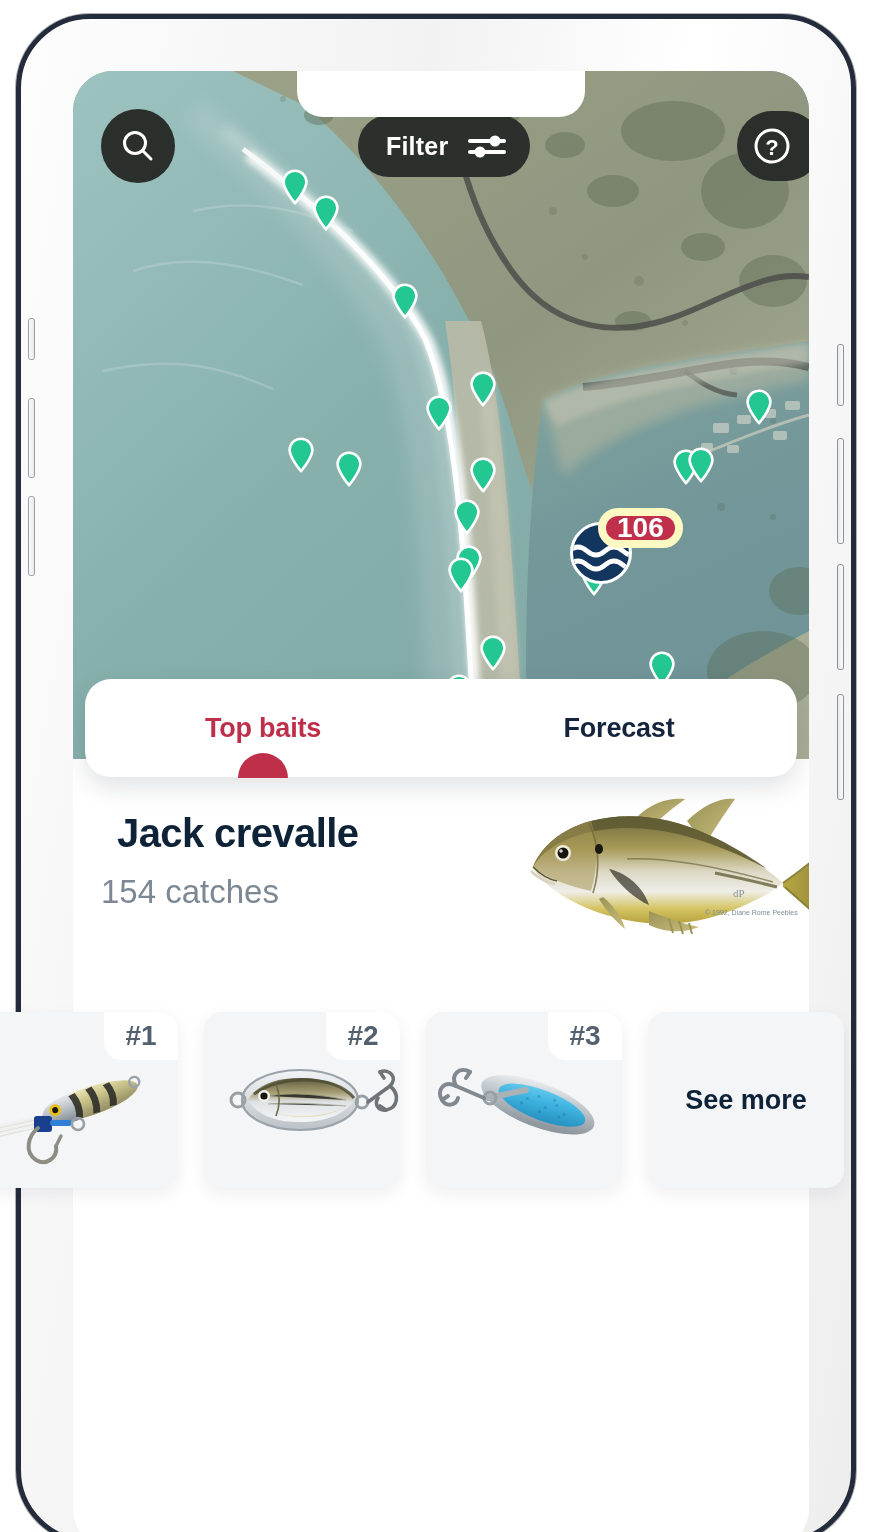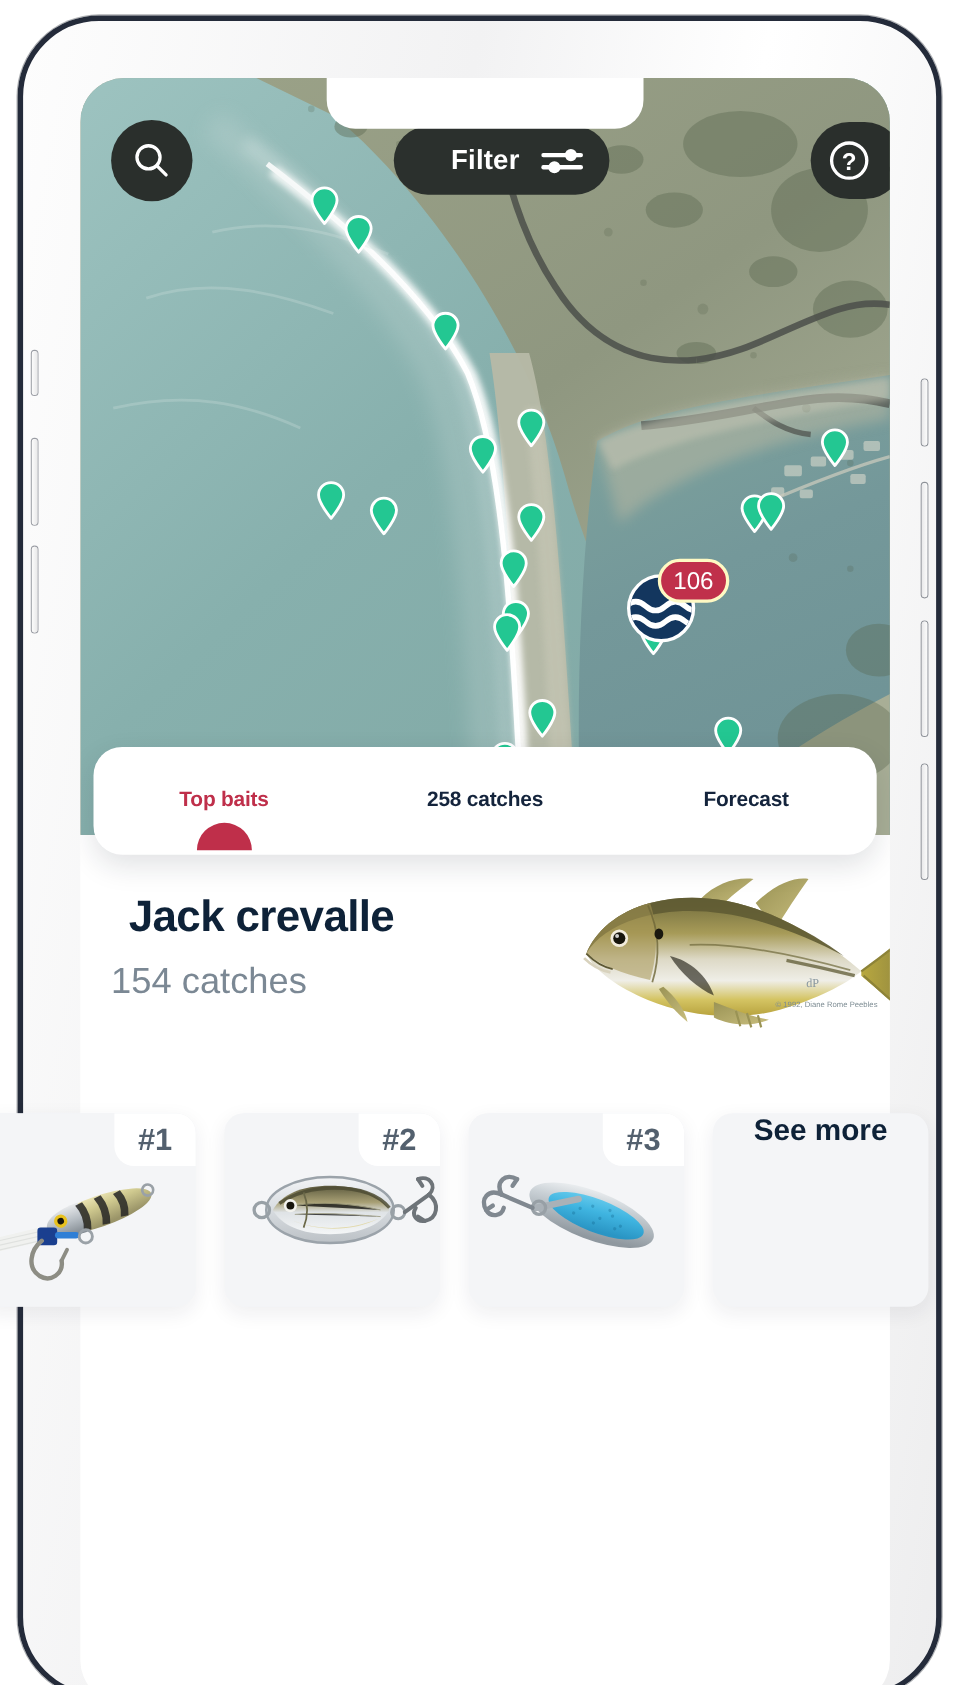--- a/index.html
+++ b/index.html
@@ -53,56 +53,56 @@
   .map-controls{ position:absolute; left:0; top:38px; width:736px; height:74px; z-index:12; }
   .ctl-search{
     position:absolute; left:28px; top:0; width:74px; height:74px; border-radius:50%;
     background:#2a2f2c; display:flex; align-items:center; justify-content:center;
   }
   .ctl-filter{
     position:absolute; left:285px; top:6px; height:62px; padding:0 24px 0 28px;
     border-radius:32px; background:#2b302d;
     display:flex; align-items:center; gap:20px;
   }
-  .ctl-filter .flabel{ color:#fff; font-size:25px; font-weight:bold; letter-spacing:.2px;margin-left:24px; }
+  .ctl-filter .flabel{ color:#fff; font-size:25px; font-weight:bold; letter-spacing:.2px; }
   .ctl-help{
     position:absolute; right:-12px; top:2px; width:84px; height:70px; border-radius:35px;
     background:#2a2f2c; display:flex; align-items:center; justify-content:center; padding-right:14px;
   }
 
   
   .pin{ position:absolute; width:28px; height:36px; z-index:10; }
   .cluster{
     position:absolute; z-index:11; width:78px; height:64px;
   }
   .cluster .circ{
     position:absolute; left:0; top:14px; width:62px; height:62px; border-radius:50%;
     background:#13365e; border:3px solid #fff; overflow:hidden;
   }
   .cluster .badge{
     position:absolute; left:28px; top:0; min-width:54px; height:40px; padding:0 11px;
-    border-radius:21px; background:#c0304b; border:3px solid #fef9c3;
+    border-radius:21px; background:#c0304b; border:8px solid #fef9c3;
     display:flex; align-items:center; justify-content:center;
-    color:#fff; font-size:22px; font-weight:normal;
+    color:#fff; font-size:28px; font-weight:bold;
   }
 
   .drag-handle{
     position:absolute; left:50%; transform:translateX(-50%); bottom:14px;
     width:74px; height:7px; border-radius:4px; background:#fff; z-index:14;
   }
 
   
   .tab-card{
     position:absolute; left:12px; top:608px; width:712px; height:98px;
     background:#fff; border-radius:26px;
     box-shadow:0 10px 26px rgba(20,30,50,.13);
     display:flex; align-items:center; z-index:20;
   }
   .tab{
-    flex:1; text-align:center; font-size:19px; font-weight:bold;
+    flex:1; text-align:center; font-size:27px; font-weight:bold;
     color:#14243c; letter-spacing:-.2px; position:relative;
   }
   .tab.active{ color:#bf2f4a; }
   .tab .dot{
     position:absolute; left:50%; transform:translateX(-50%); bottom:-34px;
     width:50px; height:25px; border-top-left-radius:26px; border-top-right-radius:26px;
     background:#bf2f4a;
   }
 
   
@@ -125,21 +125,21 @@
   .bait-card{
     position:absolute; top:12px; width:196px; height:176px;
     background:#f4f5f7; border-radius:18px; overflow:hidden;
     box-shadow:0 6px 18px rgba(25,35,55,.07);
   }
   .bait-card.c1{ left:-18px; }
   .bait-card.c2{ left:204px; }
   .bait-card.c3{ left:426px; }
   .bait-card.more{
     left:648px; background:#f4f5f7;
-    display:flex; justify-content:center;
+    display:flex; align-items:center; justify-content:center;
   }
   .more-label{ font-size:27px; font-weight:bold; color:#0e2238; }
   .rank{
     position:absolute; right:0; top:0; width:74px; height:48px;
     background:#fff; border-bottom-left-radius:18px;
     display:flex; align-items:center; justify-content:center;
     font-size:28px; font-weight:bold; color:#53606e; z-index:3;
   }
   .lure{ position:absolute; left:0; top:0; width:196px; height:176px; }
 </style>
@@ -369,23 +369,20 @@
 
         <div class="drag-handle"></div>
       </div>
 
       <div class="tab-card">
         <div class="tab active">
           <span>Top baits</span>
           <span class="dot"></span>
         </div>
         <div class="tab">
-          <span>258 catches</span>
-        </div>
-        <div class="tab">
           <span>Forecast</span>
         </div>
       </div>
 
       <div class="species">
         <div class="species-name">Jack crevalle</div>
         <div class="species-catches">154 catches</div>
 
         <svg class="fish-art" viewBox="0 0 320 150">
           <defs>

